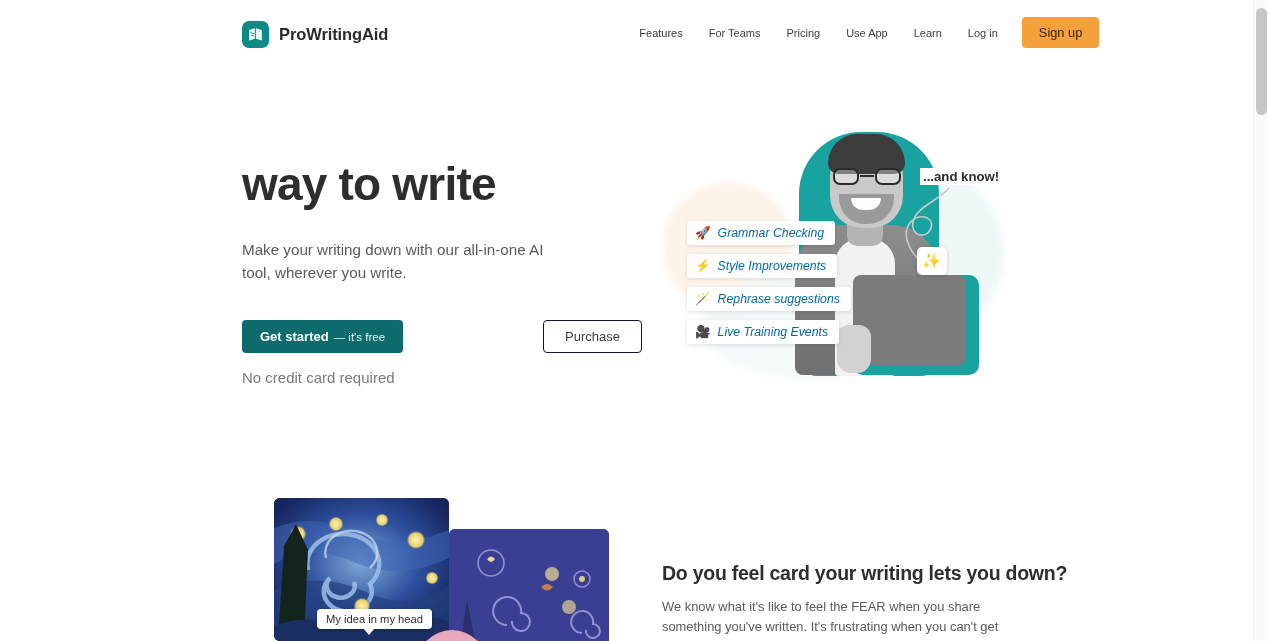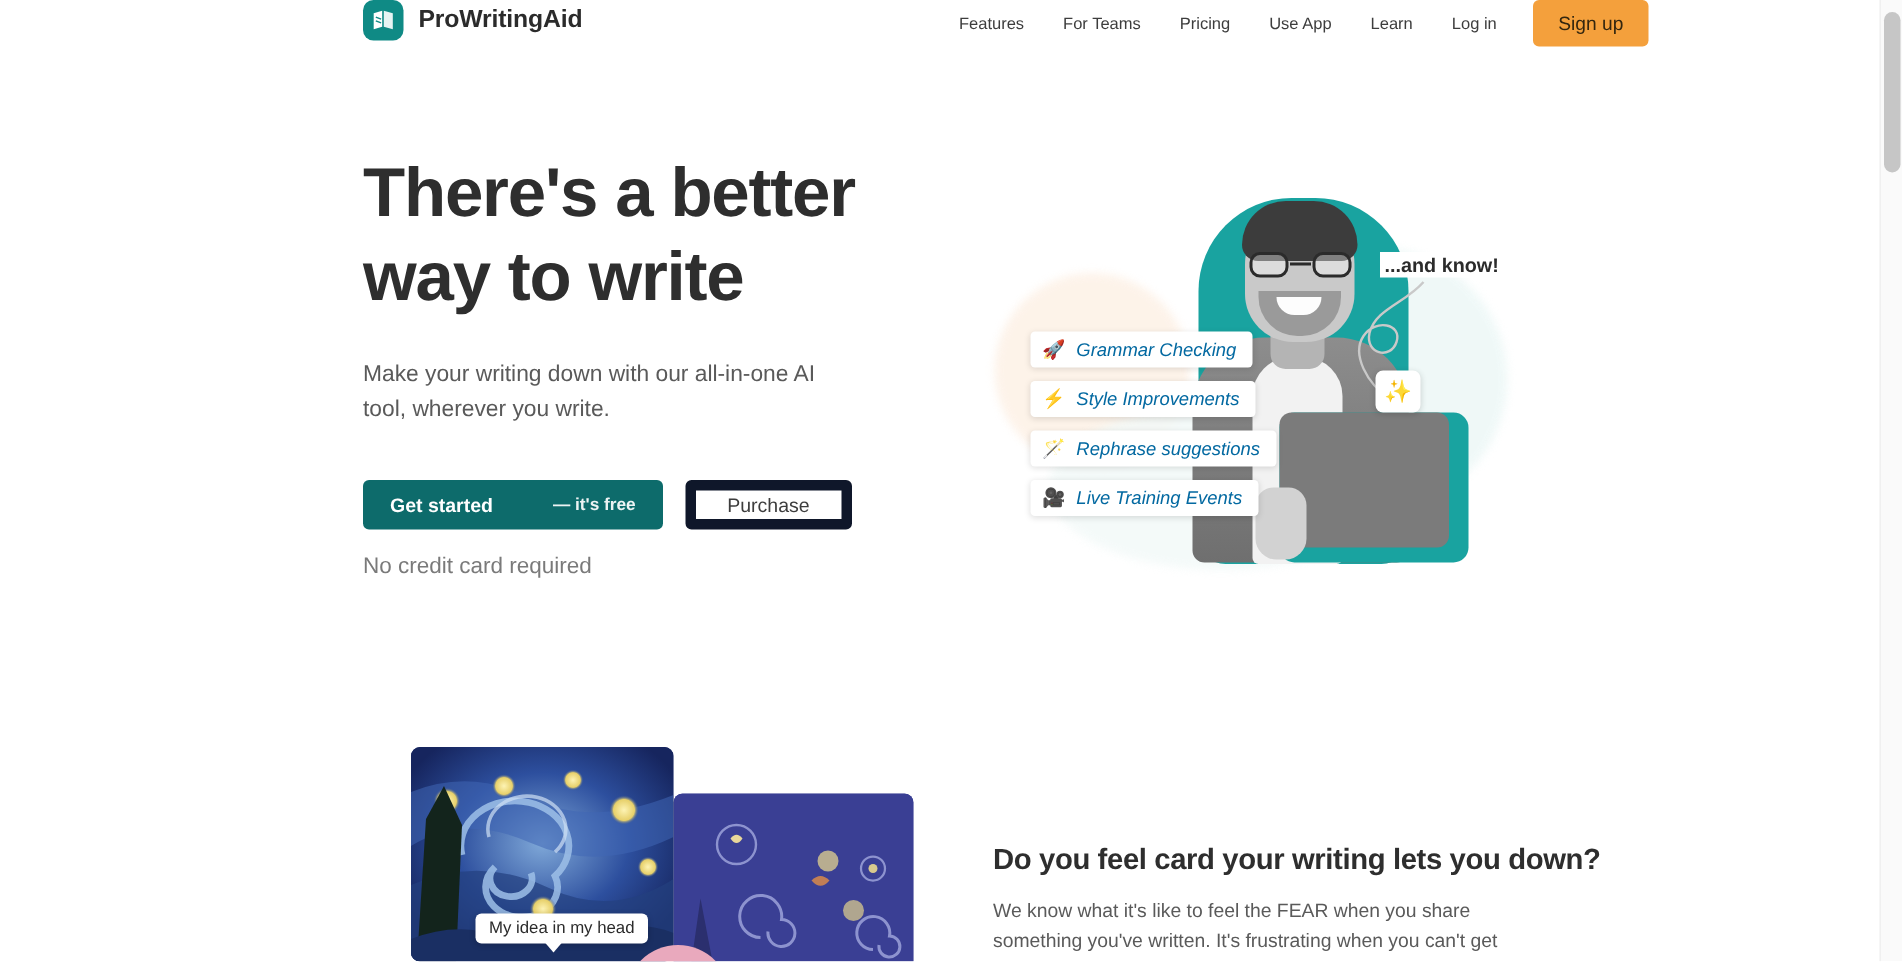--- a/index.html
+++ b/index.html
@@ -33,21 +33,21 @@
     background: #c6c6c6;
     border-radius: 6px;
   }
 
   
   .header {
     position: absolute;
     top: 0; left: 0;
     width: 1253px; height: 48px;
     display: flex;
-    align-items: flex-start;
+    align-items: flex-end;
     background: #ffffff;
   }
   .brand {
     display: flex;
     align-items: center;
     gap: 10px;
     margin-left: 242px;
   }
   .logo-mark {
     width: 27px; height: 27px;
@@ -111,47 +111,47 @@
     font-size: 15.2px;
     line-height: 23px;
     color: #5a5a5a;
     width: 325px;
   }
   .cta-row {
     margin-top: 36px;
     display: flex;
     align-items: center;
     gap: 15px;
+    justify-content: space-between;
   }
   .btn-primary {
     background: #0d6b6b;
     color: #ffffff;
     border: none;
     border-radius: 4px;
     padding: 0 18px;
     height: 33px;
     font-size: 13px;
     font-weight: bold;
     display: flex;
     align-items: center;
     gap: 5px;
     cursor: pointer;
     font-family: "Liberation Sans", sans-serif;
     white-space: nowrap;
   }
   .btn-primary .free-note {
-    font-weight: bold;
+    font-weight: normal;
     font-size: 11.5px;
     opacity: 0.92;
-    margin-left: 35px;
   }
   .btn-secondary {
     background: #ffffff;
     color: #3d3d3d;
-    border: 7px solid #0f172a;
+    border: 1px solid #0f172a;
     border-radius: 4px;
     height: 33px;
     padding: 0 21px;
     font-size: 13px;
     cursor: pointer;
     font-family: "Liberation Sans", sans-serif;
     white-space: nowrap;
   }
   .credit-note {
     margin-top: 16px;
@@ -456,21 +456,21 @@
       <span class="nav-link">Pricing</span>
       <span class="nav-link">Use App</span>
       <span class="nav-link">Learn</span>
       <span class="nav-link">Log in</span>
       <button class="signup-btn">Sign up</button>
     </nav>
   </div>
 
   <div class="hero-copy">
     <h1 class="hero-title">
-      <span>There's a better</span><br>
+      <br>
       <span>way to write</span>
     </h1>
     <p class="hero-sub">Make your writing down with our all-in-one AI tool, wherever you write.</p>
 
     <div class="cta-row">
       <button class="btn-primary">
         <span>Get started</span>
         <span class="free-note">— it's free</span>
       </button>
       <button class="btn-secondary">Purchase</button>

